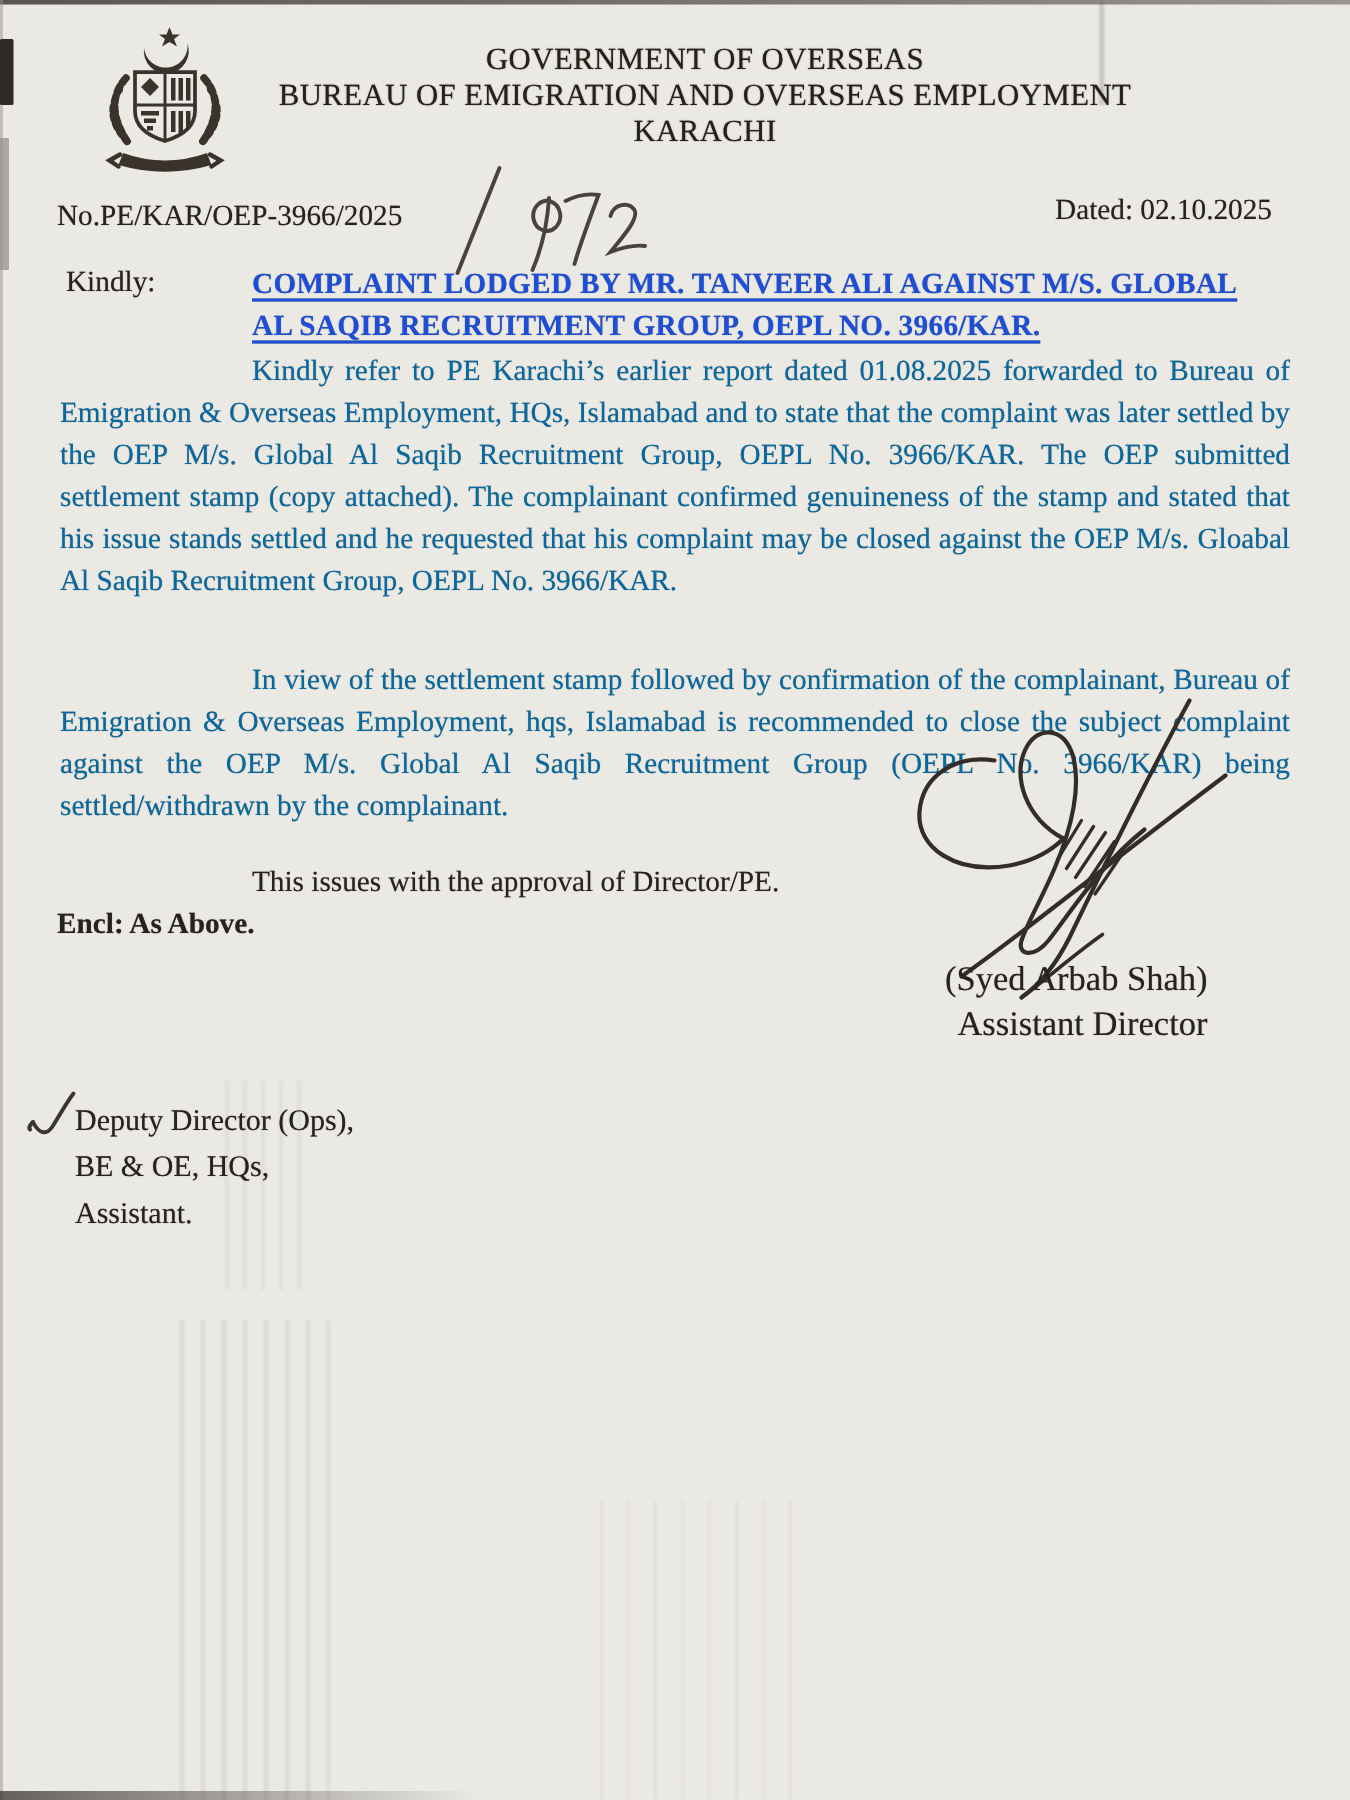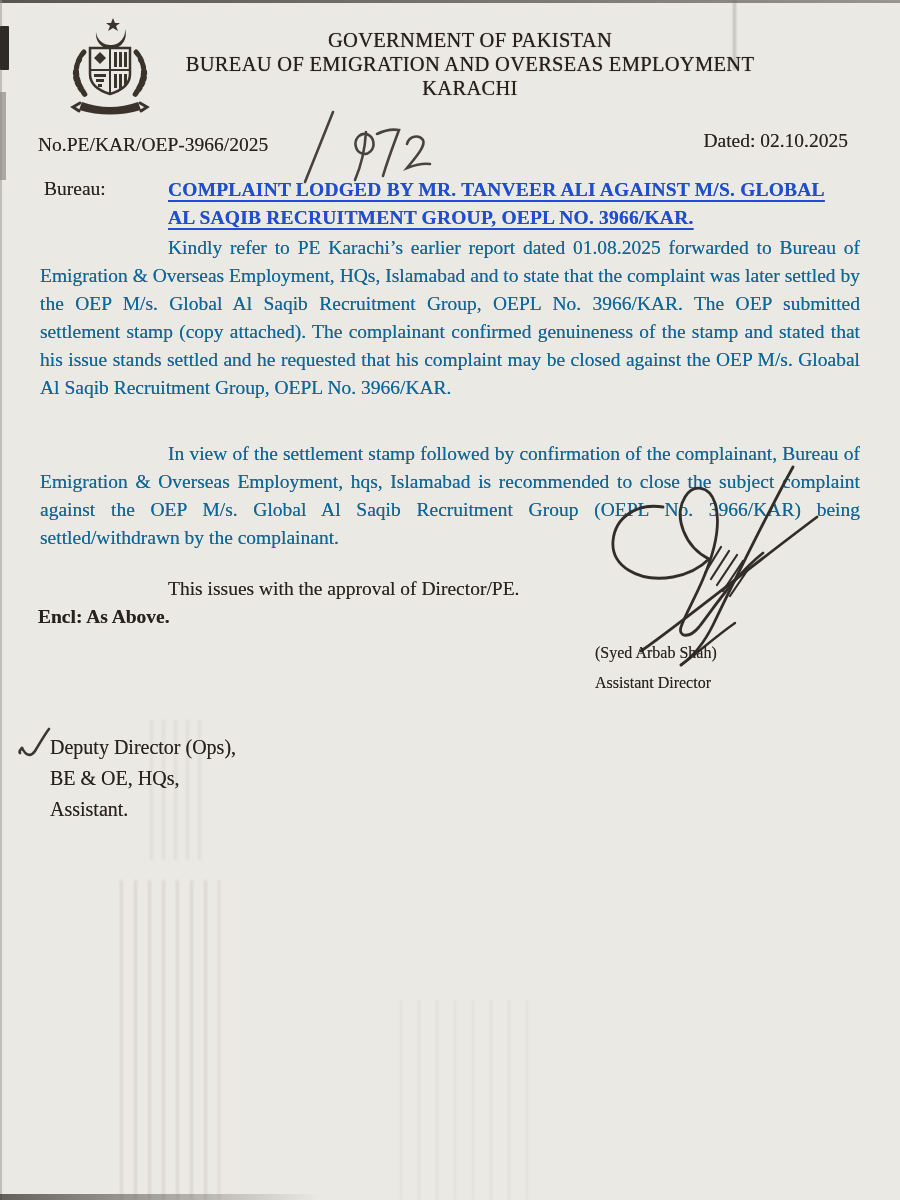--- a/index.html
+++ b/index.html
@@ -71,21 +71,21 @@
     font-family:Liberation Serif, serif;
   }
   .para-1{top:234px;}
   .para-2{top:440px;}
   .approval-line{position:absolute;left:168px;top:578px;font-size:19.5px;}
   .encl-line{position:absolute;left:38px;top:606px;font-size:19.5px;font-weight:bold;
     text-decoration-thickness:2px;text-underline-offset:4px;}
 
   
   .signature-scribble{position:absolute;left:585px;top:455px;width:290px;height:225px;pointer-events:none;}
-  .signature-block{position:absolute;left:595px;top:638px;width:210px;text-align:left;font-size:16px;line-height:30px;}
+  .signature-block{position:absolute;left:595px;top:638px;width:210px;text-align:right;font-size:23px;line-height:30px;}
 
   
   .addressee{position:absolute;left:50px;top:732px;font-size:20px;line-height:31px;}
   .checkmark-tick{position:absolute;left:18px;top:726px;width:40px;height:38px;}
 
   .nowrap{white-space:nowrap;}
 </style>
 </head>
 <body>
 
@@ -123,42 +123,42 @@
         <path d="M30 46 q-12 16 4 34" stroke-width="4" stroke-dasharray="3 3"></path>
         <path d="M90 46 q12 16 -4 34" stroke-width="4" stroke-dasharray="3 3"></path>
 
         <path d="M32 88 q28 10 56 0 l3 8 q-31 9 -62 0 z" fill="#3a332b" stroke="none"></path>
         <path d="M30 89 l-7 4 6 4 M90 89 l7 4 -6 4" stroke-width="3"></path>
       </g>
     </svg>
   </div>
 
   <div class="header-center scan-text">
-    <div>GOVERNMENT OF PAKISTAN</div>
+    <div>GOVERNMENT OF OVERSEAS</div>
     <div>BUREAU OF EMIGRATION AND OVERSEAS EMPLOYMENT</div>
     <div>KARACHI</div>
   </div>
 
   <div class="ref-row scan-text">
     <span class="ref-number nowrap">No.PE/KAR/OEP-3966/2025</span>
     <span class="ref-date nowrap">Dated: 02.10.2025</span>
 
     <div class="handwritten-number">
       <svg width="150" height="80" viewBox="0 0 150 80">
         <g stroke="#4a423c" fill="none" stroke-width="2.6" stroke-linecap="round">
           <path d="M12 72 C 20 52 32 22 40 2"></path>
           <path d="M66 26 a9 10 0 1 1 -1 1 M73 22 C 72 38 68 56 62 70"></path>
           <path d="M84 24 C 92 20 100 19 106 20 C 100 36 94 52 90 66"></path>
           <path d="M114 34 C 116 26 126 24 130 30 C 133 36 122 48 114 58 C 122 55 130 53 137 54"></path>
         </g>
       </svg>
     </div>
   </div>
 
-  <span class="subject-label scan-text">Bureau:</span>
+  <span class="subject-label scan-text">Kindly:</span>
   <div class="subject-title scan-text">
     <span>COMPLAINT LODGED BY MR. TANVEER ALI AGAINST M/S. GLOBAL</span><br>
     <span>AL SAQIB RECRUITMENT GROUP, OEPL NO. 3966/KAR.</span>
   </div>
 
   <div class="para para-1 scan-text">Kindly refer to PE Karachi’s earlier report dated 01.08.2025 forwarded to Bureau of Emigration &amp; Overseas Employment, HQs, Islamabad and to state that the complaint was later settled by the OEP M/s. Global Al Saqib Recruitment Group, OEPL No. 3966/KAR. The OEP submitted settlement stamp (copy attached). The complainant confirmed genuineness of the stamp and stated that his issue stands settled and he requested that his complaint may be closed against the OEP M/s. Gloabal Al Saqib Recruitment Group, OEPL No. 3966/KAR.</div>
   <div class="para para-2 scan-text">In view of the settlement stamp followed by confirmation of the complainant, Bureau of Emigration &amp; Overseas Employment, hqs, Islamabad is recommended to close the subject complaint against the OEP M/s. Global Al Saqib Recruitment Group (OEPL No. 3966/KAR) being settled/withdrawn by the complainant.</div>
   <div class="approval-line scan-text">This issues with the approval of Director/PE.</div>
   <div class="encl-line scan-text">Encl: As Above.</div>
 

